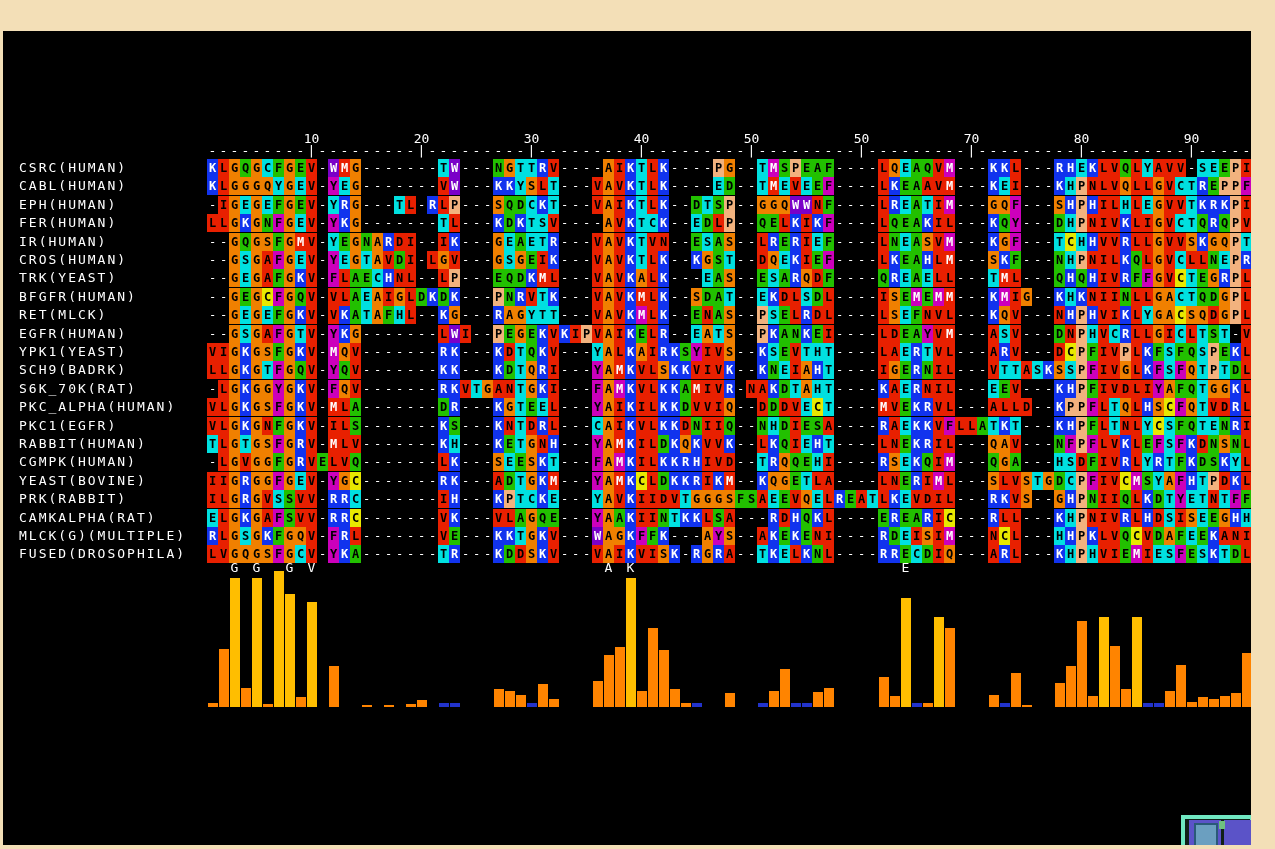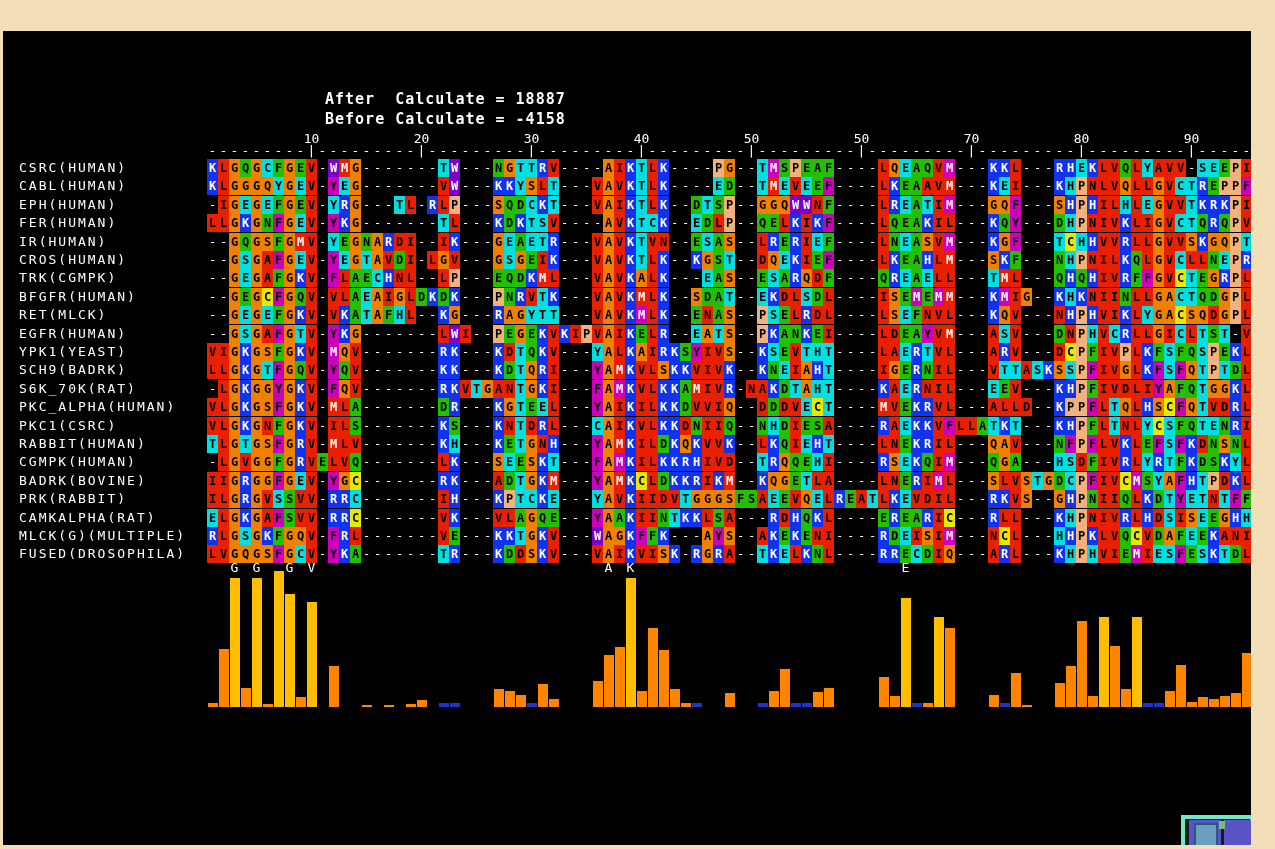--- a/index.html
+++ b/index.html
@@ -26,22 +26,20 @@
   .consLbl{position:absolute;color:#fff;font-size:13px;width:11px;text-align:center;top:529px;}
   .bar{position:absolute;}
   #minimap{position:absolute;left:1178px;top:784px;width:73px;height:61px;background:#102018;
            border:4px solid #70E8C2;box-sizing:border-box;}
   .mm{position:absolute;}
 </style>
 </head>
 <body>
 
 <div id="screen">
-  <div id="after" class="hdr">After  Calculate = 18887</div>
-  <div id="before" class="hdr">Before Calculate = -4158</div>
 
   <div id="ruler">
       <div class="tickChar" style="left: 204px;">-</div>
       <div class="tickChar" style="left: 215px;">-</div>
       <div class="tickChar" style="left: 226px;">-</div>
       <div class="tickChar" style="left: 237px;">-</div>
       <div class="tickChar" style="left: 248px;">-</div>
       <div class="tickChar" style="left: 259px;">-</div>
       <div class="tickChar" style="left: 270px;">-</div>
       <div class="tickChar" style="left: 281px;">-</div>
@@ -142,32 +140,32 @@
       <div class="tickNum" style="left: 1078.5px;">80</div>
       <div class="tickNum" style="left: 1188.5px;">90</div>
     </div>
   <div id="names">
       <div class="seqName" style="top: 128px;">CSRC(HUMAN)</div>
       <div class="seqName" style="top: 146.4px;">CABL(HUMAN)</div>
       <div class="seqName" style="top: 164.8px;">EPH(HUMAN)</div>
       <div class="seqName" style="top: 183.2px;">FER(HUMAN)</div>
       <div class="seqName" style="top: 201.6px;">IR(HUMAN)</div>
       <div class="seqName" style="top: 220px;">CROS(HUMAN)</div>
-      <div class="seqName" style="top: 238.4px;">TRK(CGMPK)</div>
+      <div class="seqName" style="top: 238.4px;">TRK(YEAST)</div>
       <div class="seqName" style="top: 256.8px;">BFGFR(HUMAN)</div>
       <div class="seqName" style="top: 275.2px;">RET(MLCK)</div>
       <div class="seqName" style="top: 293.6px;">EGFR(HUMAN)</div>
       <div class="seqName" style="top: 312px;">YPK1(YEAST)</div>
       <div class="seqName" style="top: 330.4px;">SCH9(BADRK)</div>
       <div class="seqName" style="top: 348.8px;">S6K_70K(RAT)</div>
       <div class="seqName" style="top: 367.2px;">PKC_ALPHA(HUMAN)</div>
-      <div class="seqName" style="top: 385.6px;">PKC1(CSRC)</div>
+      <div class="seqName" style="top: 385.6px;">PKC1(EGFR)</div>
       <div class="seqName" style="top: 404px;">RABBIT(HUMAN)</div>
       <div class="seqName" style="top: 422.4px;">CGMPK(HUMAN)</div>
-      <div class="seqName" style="top: 440.8px;">BADRK(BOVINE)</div>
+      <div class="seqName" style="top: 440.8px;">YEAST(BOVINE)</div>
       <div class="seqName" style="top: 459.2px;">PRK(RABBIT)</div>
       <div class="seqName" style="top: 477.6px;">CAMKALPHA(RAT)</div>
       <div class="seqName" style="top: 496px;">MLCK(G)(MULTIPLE)</div>
       <div class="seqName" style="top: 514.4px;">FUSED(DROSOPHILA)</div>
     </div>
   <div id="grid">
       <div class="cell" style="left: 204px; top: 128px; background: rgb(17, 51, 238); color: rgb(255, 255, 255);">K</div>
       <div class="cell" style="left: 215px; top: 128px; background: rgb(232, 32, 0); color: rgb(0, 0, 0);">L</div>
       <div class="cell" style="left: 226px; top: 128px; background: rgb(240, 128, 0); color: rgb(0, 0, 0);">G</div>
       <div class="cell" style="left: 237px; top: 128px; background: rgb(34, 192, 0); color: rgb(0, 0, 0);">Q</div>

